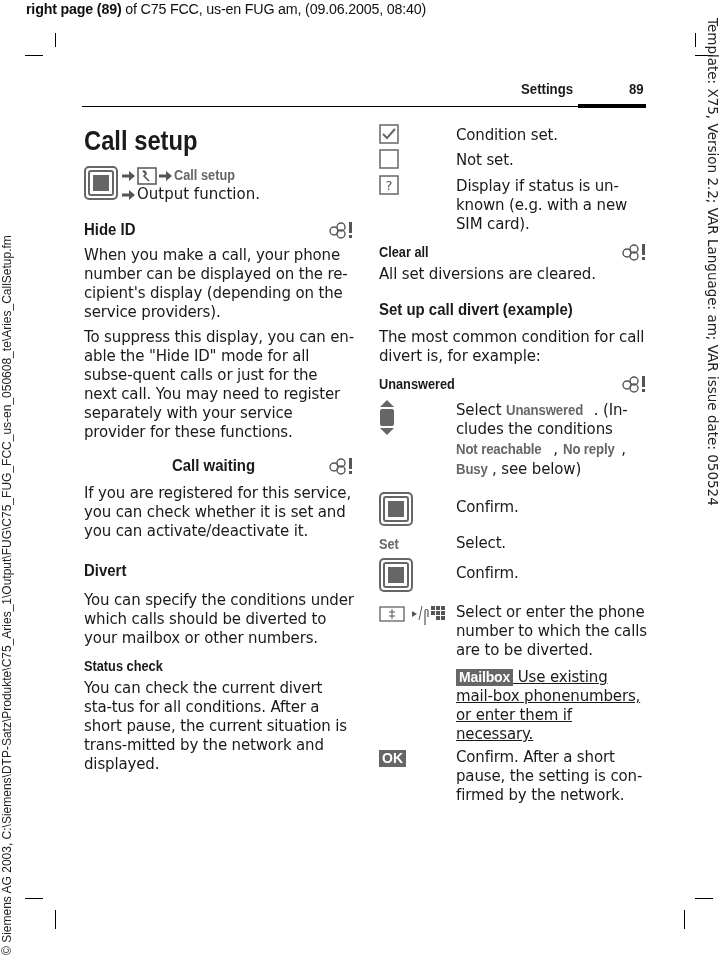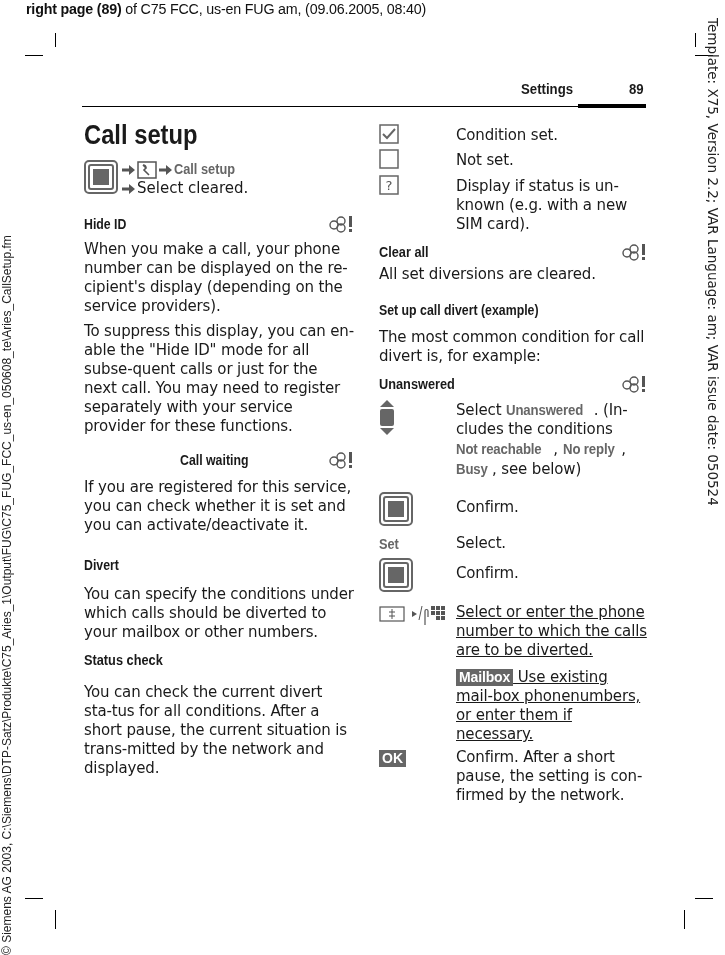--- a/index.html
+++ b/index.html
@@ -32,29 +32,29 @@
     font-size: 15px; transform: scaleX(0.88); transform-origin: left top;
   }
   .hdr-page {
     left: 629px; top: 80px; font-family: "Liberation Sans", sans-serif; font-weight: bold;
     font-size: 15px; transform: scaleX(0.88); transform-origin: left top;
   }
   .hdr-rule { left: 82px; top: 106px; width: 564px; height: 1px; background: #000; }
   .hdr-rule-thick { left: 578px; top: 104px; width: 68px; height: 4px; background: #000; }
 
   .col { position: absolute; width: 270px; }
-  .col-left { left: 84px; top: 118px; }
+  .col-left { left: 84px; top: 124px; }
   .col-right { left: 379px; top: 124px; }
 
   .h1 {
     font-family: "Liberation Sans", sans-serif; font-weight: bold; font-size: 27px;
     transform: scaleX(0.88); transform-origin: left top; margin: 0; line-height: 34px; white-space: nowrap;
   }
   .h2 {
-    font-family: "Liberation Sans", sans-serif; font-weight: bold; font-size: 14px;
+    font-family: "Liberation Sans", sans-serif; font-weight: bold; font-size: 17px;
     line-height: 24px; position: relative; white-space: nowrap;
   }
   .h2 .t { display: inline-block; transform: scaleX(0.88); transform-origin: left center; }
   .h3 {
     font-family: "Liberation Sans", sans-serif; font-weight: bold; font-size: 14.5px;
     line-height: 20px; position: relative; white-space: nowrap;
   }
   .h3 .t { display: inline-block; transform: scaleX(0.88); transform-origin: left center; }
   .p { font-size: 15px; line-height: 19px; margin: 0; letter-spacing: -0.15px; }
   .net-icon {
@@ -127,21 +127,21 @@
           </svg>
         <svg class="arr" width="13" height="12" viewBox="0 0 13 12">
             <path d="M0 4.5h7V1l6 5-6 5V7.5H0z" fill="#555"></path>
           </svg>
         <span class="menu-ref">Call setup</span>
       </div>
       <div style="display:flex;align-items:center;gap:2px;">
         <svg class="arr" width="13" height="12" viewBox="0 0 13 12">
             <path d="M0 4.5h7V1l6 5-6 5V7.5H0z" fill="#555"></path>
           </svg>
-        <span>Select cleared.</span>
+        <span>Output function.</span>
       </div>
     </div>
   </div>
 
   <div class="h2" style="margin-top:14px;">
     <span class="t">Hide ID</span>
     <svg class="net-icon" viewBox="0 0 30 20">
         <circle cx="8" cy="11" r="4" fill="none" stroke="#555" stroke-width="1.4"></circle>
         <circle cx="15" cy="7" r="4" fill="none" stroke="#555" stroke-width="1.4"></circle>
         <circle cx="15" cy="14" r="4" fill="none" stroke="#555" stroke-width="1.4"></circle>
@@ -165,21 +165,21 @@
   <p class="p" style="margin-top:6px;">If you are registered for this service, you can check whether it is set and you can activate/deactivate it.</p>
 
   <div class="h2" style="margin-top:18px;">
     <span class="t">Divert</span>
   </div>
   <p class="p" style="margin-top:8px;">You can specify the conditions under which calls should be diverted to your mailbox or other numbers.</p>
 
   <div class="h3" style="margin-top:8px;">
     <span class="t">Status check</span>
   </div>
-  <p class="p" style="margin-top:13px;">You can check the current divert sta-tus for all conditions. After a short pause, the current situation is trans-mitted by the network and displayed.</p>
+  <p class="p" style="margin-top:3px;">You can check the current divert sta-tus for all conditions. After a short pause, the current situation is trans-mitted by the network and displayed.</p>
 </div>
 
 <div class="col col-right" style="width:268px;">
   <div class="defrow" style="height:25px;">
     <div class="ico"><svg width="20" height="20" viewBox="0 0 20 20">
           <rect x="1" y="1" width="18" height="18" fill="none" stroke="#666" stroke-width="1.5"></rect>
           <path d="M4 10l4 4 8-9" fill="none" stroke="#666" stroke-width="2"></path>
         </svg></div>
     <div class="txt" style="padding-top:2px;">Condition set.</div>
   </div>
@@ -250,21 +250,21 @@
 
   <div class="defrow" style="margin-top:5px;">
     <div class="ico"><svg width="34" height="34" viewBox="0 0 34 34">
           <rect x="1" y="1" width="32" height="32" rx="4" fill="none" stroke="#666" stroke-width="2"></rect>
           <rect x="5" y="5" width="24" height="24" rx="2" fill="none" stroke="#666" stroke-width="2"></rect>
           <rect x="9" y="9" width="16" height="16" fill="#666"></rect>
         </svg></div>
     <div class="txt" style="padding-top:6px;">Confirm.</div>
   </div>
 
-  <div class="defrow" style="margin-top:7px;text-decoration:underline;">
+  <div class="defrow" style="margin-top:7px;">
     <div class="ico"><svg width="68" height="24" viewBox="0 0 68 24">
           <rect x="1" y="4" width="24" height="14" fill="none" stroke="#555" stroke-width="1.2"></rect>
           <path d="M13 6v10M10 9h6M10 13h6" stroke="#555" stroke-width="1"></path>
           <path d="M28 11h5V8l5 3-5 3v-3z" fill="#555"></path>
           <path d="M40 17l3-14" stroke="#555" stroke-width="1"></path>
           <path d="M46 22v-14c0-2 3-2 3 0v6" fill="none" stroke="#555" stroke-width="1.2"></path>
           <rect x="52" y="3" width="4" height="4" fill="#555"></rect>
           <rect x="57" y="3" width="4" height="4" fill="#555"></rect>
           <rect x="62" y="3" width="4" height="4" fill="#555"></rect>
           <rect x="52" y="8" width="4" height="4" fill="#555"></rect>

